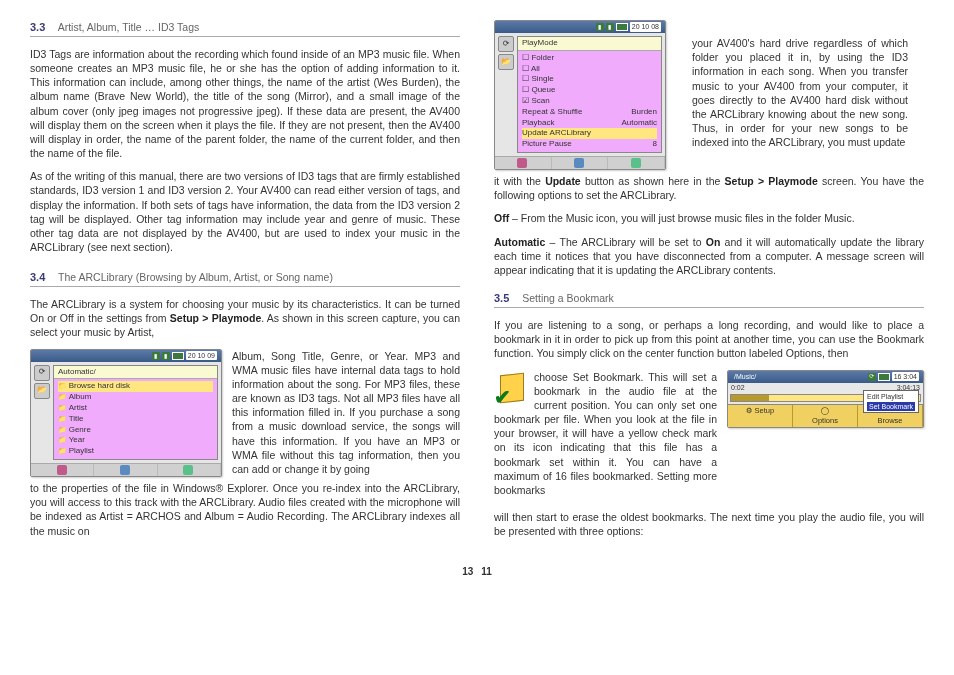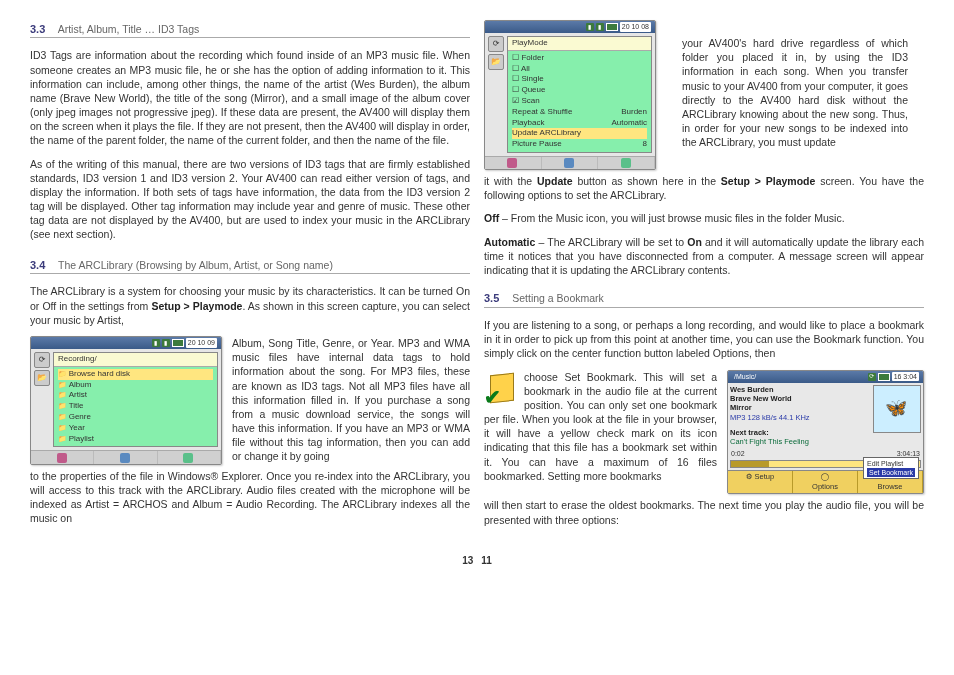--- a/index.html
+++ b/index.html
@@ -7,22 +7,21 @@
     padding: 20px 30px;
     font-family: Verdana, Arial, sans-serif;
     font-size: 10.5px;
     color: #333;
     background: #fff;
     width: 894px;
     line-height: 1.35;
   }
   .columns {
     display: flex;
-    gap: 14px;
-    align-items: center;
+    gap: 34px;
   }
   .col {
     flex: 1;
     min-width: 0;
   }
   .section-head {
     margin: 0 0 10px 0;
     border-bottom: 1px solid #aaa;
     padding-bottom: 1px;
   }
@@ -77,21 +76,21 @@
     flex-direction:column;
     gap:2px;
     align-items:center;
   }
   .side-icons .sicon {
     width:14px;height:14px;background:#ccc;border:1px solid #888;border-radius:2px;
     display:flex;align-items:center;justify-content:center;font-size:8px;
   }
   .content-pane {
     flex:1;
-    background:#86efac;
+    background:#f0abfc;
     border:1px solid #888;
     padding:2px 4px;
     font-size:8px;
     line-height:1.35;
   }
   .content-pane .pane-title{
     background:#fafad2;
     border-bottom:1px solid #aaa;
     margin:-2px -4px 2px -4px;
     padding:1px 4px;
@@ -189,21 +188,21 @@
           <span class="indicator">▮</span>
           <span class="battery"></span>
           <span class="clock">20 10 09</span>
         </div>
         <div class="device-body">
           <div class="side-icons">
             <div class="sicon">⟳</div>
             <div class="sicon">📂</div>
           </div>
           <div class="content-pane">
-            <div class="pane-title">Recording/</div>
+            <div class="pane-title">Automatic/</div>
             <div class="item hl">Browse hard disk</div>
             <div class="item">Album</div>
             <div class="item">Artist</div>
             <div class="item">Title</div>
             <div class="item">Genre</div>
             <div class="item">Year</div>
             <div class="item">Playlist</div>
           </div>
         </div>
         <div class="bottombar">
@@ -299,32 +298,20 @@
         </div>
         <p style="text-align:justify;">choose Set Bookmark. This will set a bookmark in the audio file at the current position. You can only set one bookmark per file. When you look at the file in your browser, it will have a yellow check mark on its icon indicating that this file has a bookmark set within it. You can have a maximum of 16 files bookmarked. Setting more bookmarks</p>
       </div>
       <div class="screenshot player" style="position:relative;">
         <div class="statusbar">
           <span style="margin-right:auto;margin-left:2px;">/Music/</span>
           <span class="indicator">⟳</span>
           <span class="battery"></span>
           <span class="clock">16  3:04</span>
         </div>
-        <div class="np-area">
-          <div class="meta">
-            <div><b>Wes Burden</b></div>
-            <div><b>Brave New World</b></div>
-            <div><b>Mirror</b></div>
-            <div class="blue">MP3 128 kB/s 44.1 KHz</div>
-            <div style="height:6px"></div>
-            <div><b>Next track:</b></div>
-            <div class="green">Can't Fight This Feeling</div>
-          </div>
-          <div class="art">🦋</div>
-        </div>
         <div style="display:flex;justify-content:space-between;padding:0 3px;font-size:7px;">
           <span>0:02</span>
             <span>3:04:13</span>
         </div>
         <div class="progress"></div>
         <div class="popup">
           <div>Edit Playlist</div>
           <div class="hl">Set Bookmark</div>
         </div>
         <div class="menubar">

